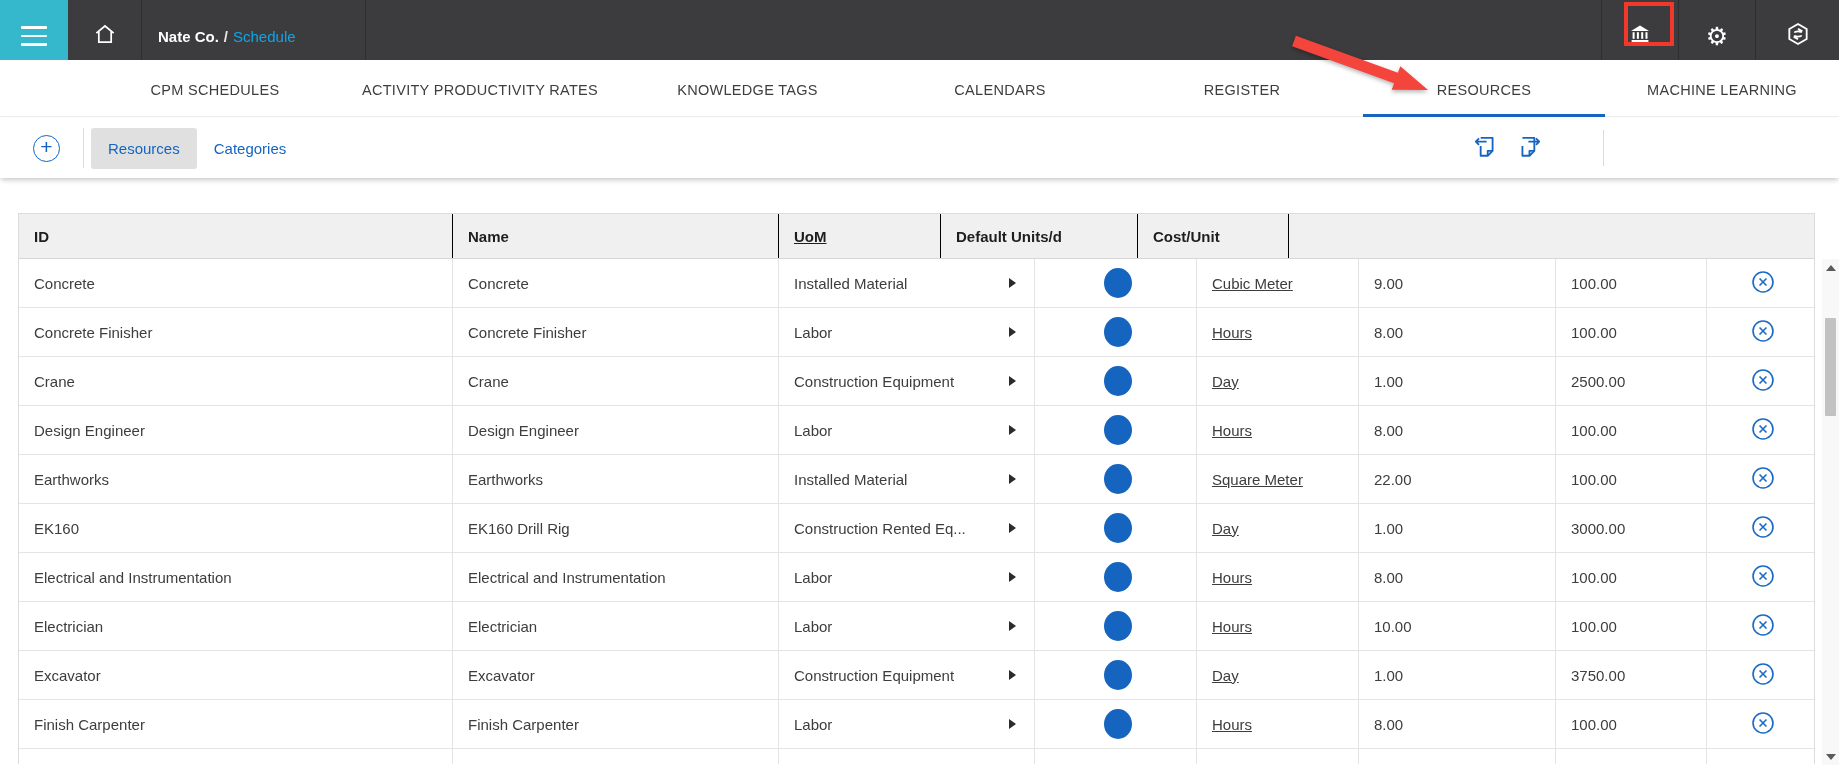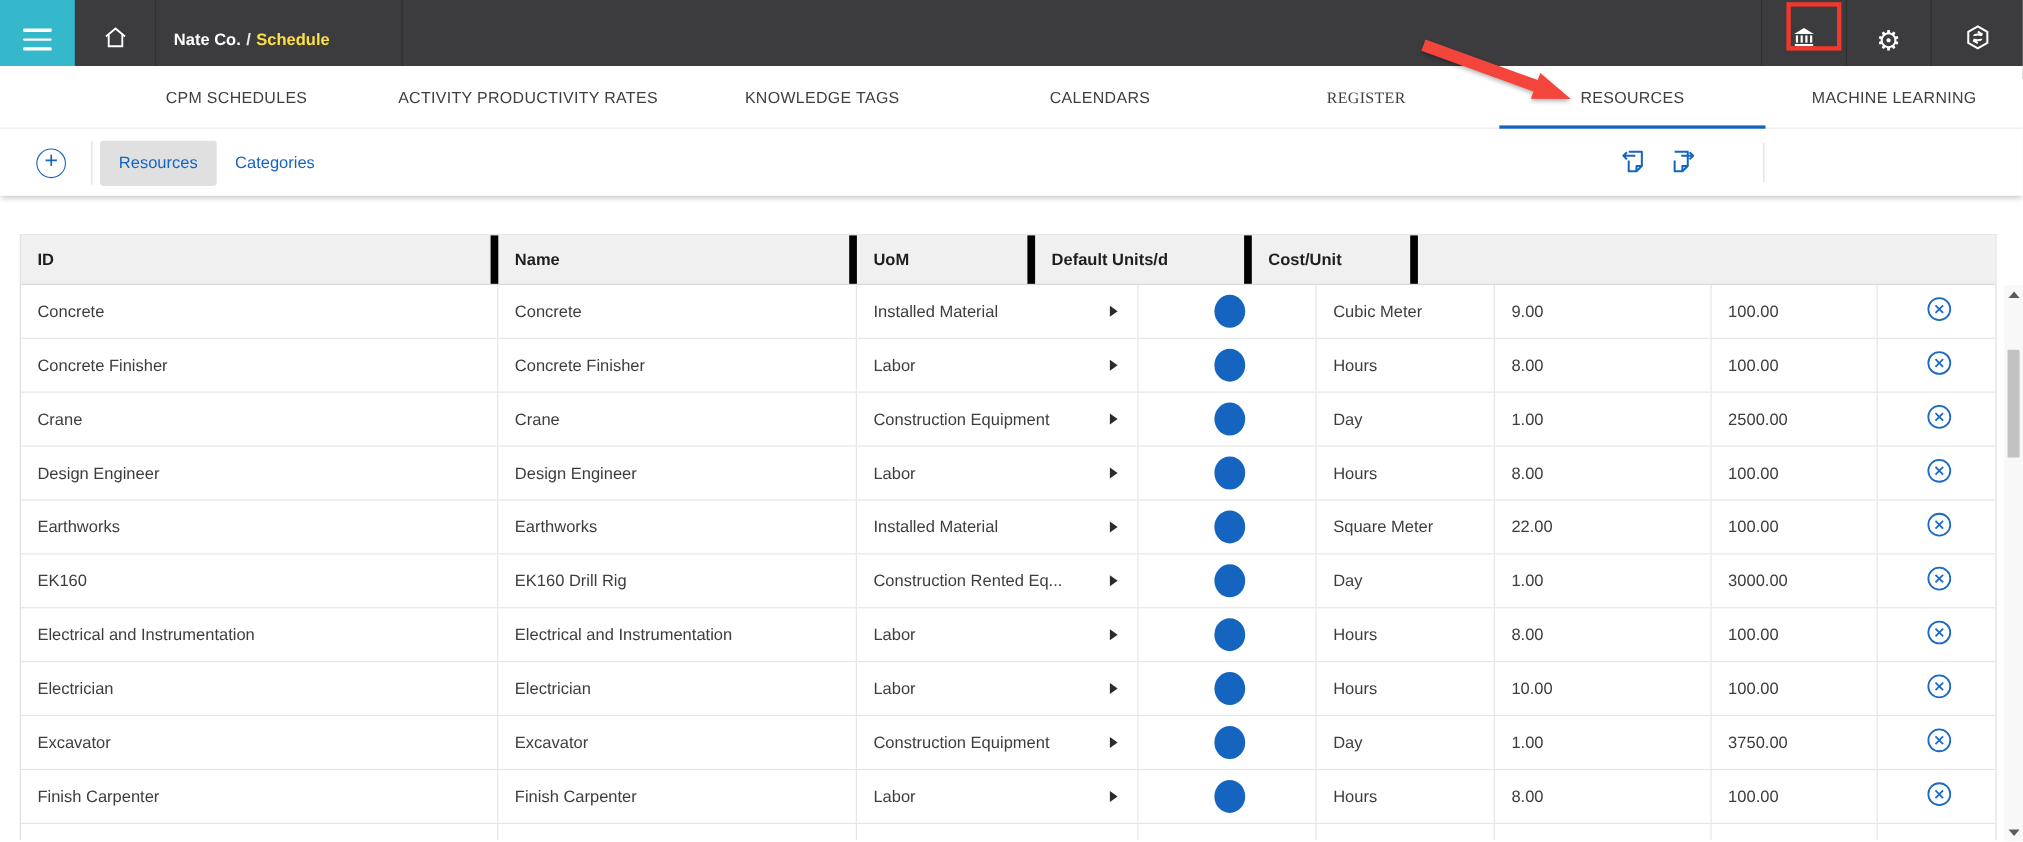--- a/index.html
+++ b/index.html
@@ -11,57 +11,57 @@
   }
   
   .topbar{position:absolute;left:0;top:0;width:1839px;height:72px;background:#3c3c3e;display:flex;align-items:stretch;}
   .hamburger-btn{width:68px;background:#35b7cc;display:flex;align-items:center;justify-content:center;flex-direction:column;gap:6px;cursor:pointer;}
   .hamburger-btn .bar{width:26px;height:2.5px;background:#ffffff;border-radius:1px;}
   .top-sep{width:1px;background:#2e2e30;}
   .home-btn{width:73px;display:flex;align-items:center;justify-content:center;cursor:pointer;}
   .breadcrumb{width:207px;display:flex;align-items:center;padding-left:16px;color:#ffffff;font-size:15px;white-space:nowrap;}
   .breadcrumb b{font-weight:bold;}
   .breadcrumb .sep{margin:0 5px;color:#e8e8e8;font-weight:bold;}
-  .breadcrumb .page{color:#fde047;font-weight:bold;}
+  .breadcrumb .page{color:#0ea5e9;}
   .topbar-spacer{flex:1;}
   .top-icon-btn{width:76px;display:flex;align-items:center;justify-content:center;cursor:pointer;}
   .top-icon-btn.last{width:83px;}
   .gear-glyph{color:#ffffff;font-size:25px;line-height:1;font-family:"DejaVu Sans",sans-serif;}
   
   .tabbar{position:absolute;left:0;top:60px;width:1839px;height:57px;border-bottom:1px solid #ececec;display:flex;padding-left:86px;box-sizing:border-box;background:#ffffff;}
   .tab{position:relative;display:flex;align-items:center;justify-content:center;color:#3e3e3e;font-size:14.5px;letter-spacing:.3px;cursor:pointer;white-space:nowrap;padding-top:4px;box-sizing:border-box;}
   .tab:nth-child(1){width:258px;}
   .tab:nth-child(2){width:272px;}
   .tab:nth-child(3){width:263px;}
   .tab:nth-child(4){width:242px;text-align:right;}
-  .tab:nth-child(5){width:242px;font-family:Liberation Serif, serif;}
+  .tab:nth-child(5){width:242px;}
   .tab:nth-child(6){width:242px;}
   .tab:nth-child(7){width:234px;}
   .tab.active::after{content:"";position:absolute;left:0;right:0;bottom:-1px;height:3px;background:#1565c0;}
   
   .toolbar{position:absolute;left:0;top:118px;width:1839px;height:60px;background:#ffffff;display:flex;align-items:center;box-shadow:0 3px 5px -1px rgba(0,0,0,.22);box-sizing:border-box;}
   .add-btn{width:27px;height:27px;margin-left:33px;border:1.6px solid #1565c0;border-radius:50%;display:flex;align-items:center;justify-content:center;color:#1565c0;font-size:21px;font-weight:300;line-height:0;cursor:pointer;box-sizing:border-box;padding-bottom:2px;}
   .tool-sep{width:1px;height:40px;background:#dcdcdc;margin-left:23px;}
   .chipset{display:flex;align-items:center;margin-left:7px;}
   .chip{height:41px;display:flex;align-items:center;padding:0 17px;font-size:15px;color:#1565c0;cursor:pointer;border-radius:3px;}
   .chip.active{background:#e0e0e0;}
   .toolbar-spacer{flex:1;}
   .tool-icon-btn{width:40px;height:40px;display:flex;align-items:center;justify-content:center;cursor:pointer;margin-right:5px;}
   .tool-end-sep{width:1px;height:36px;background:#dcdcdc;margin-left:48px;margin-right:235px;}
   
   .grid{position:absolute;left:18px;top:213px;width:1797px;box-sizing:border-box;border:1px solid #dcdcdc;border-bottom:none;background:#fff;}
   .tr{display:flex;height:49px;box-sizing:border-box;border-bottom:1px solid #e4e4e4;}
   .tr.head{height:45px;background:#f0f0f0;border-bottom:1px solid #d6d6d6;}
   .td,.th{box-sizing:border-box;border-right:1px solid #e4e4e4;display:flex;align-items:center;padding:0 10px 0 15px;font-size:15px;color:#3d3d3d;overflow:hidden;white-space:nowrap;}
-  .th{font-weight:bold;color:#1e1e1e;border-right:7px solid #000000;}
+  .th{font-weight:bold;color:#1e1e1e;border-right:1px solid #000000;}
   .c0{width:434px;}
   .c1{width:326px;}
   .c2{width:256px;justify-content:space-between;}
   .c3{width:162px;justify-content:center;}
-  .c4{width:162px;}
+  .c4{width:162px;text-decoration:underline;}
   .c5{width:197px;}
   .c6{width:151px;}
   .c7{width:107px;justify-content:center;border-right:none !important;}
   .caret-right{width:0;height:0;border-left:7px solid #2b2b2b;border-top:5px solid transparent;border-bottom:5px solid transparent;margin-right:8px;}
   .color-dot{width:28px;height:30px;border-radius:50%;cursor:pointer;}
   .row-sliver{display:flex;height:15px;border-top:none;}
   .row-sliver .td{height:15px;border-bottom:none;}
   .delete-btn{display:flex;align-items:center;justify-content:center;cursor:pointer;}
   
   .vscroll{position:absolute;right:0;top:259px;width:17px;height:506px;background:#f8f8f8;display:flex;flex-direction:column;align-items:center;}

